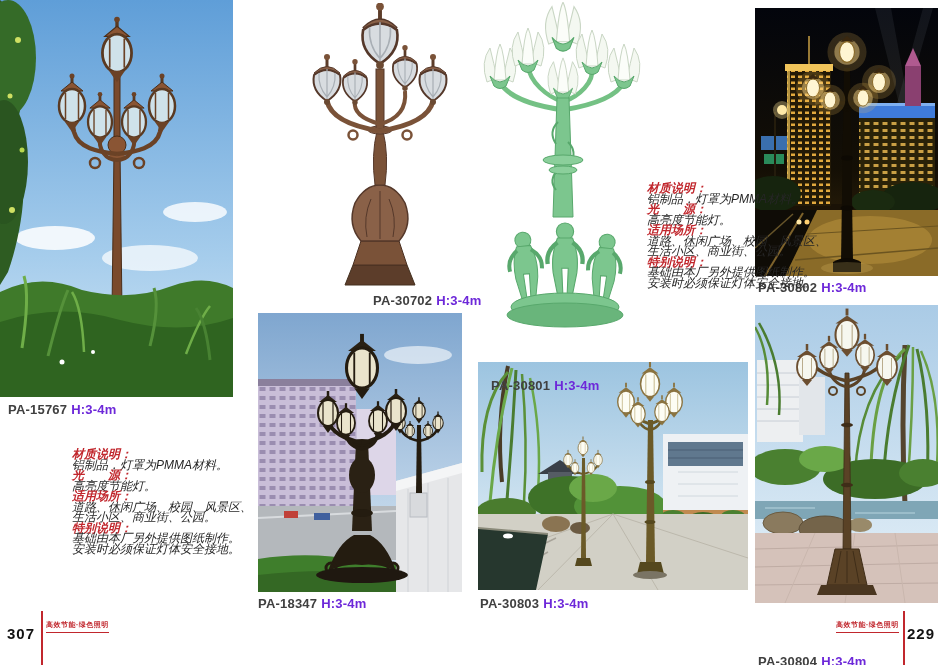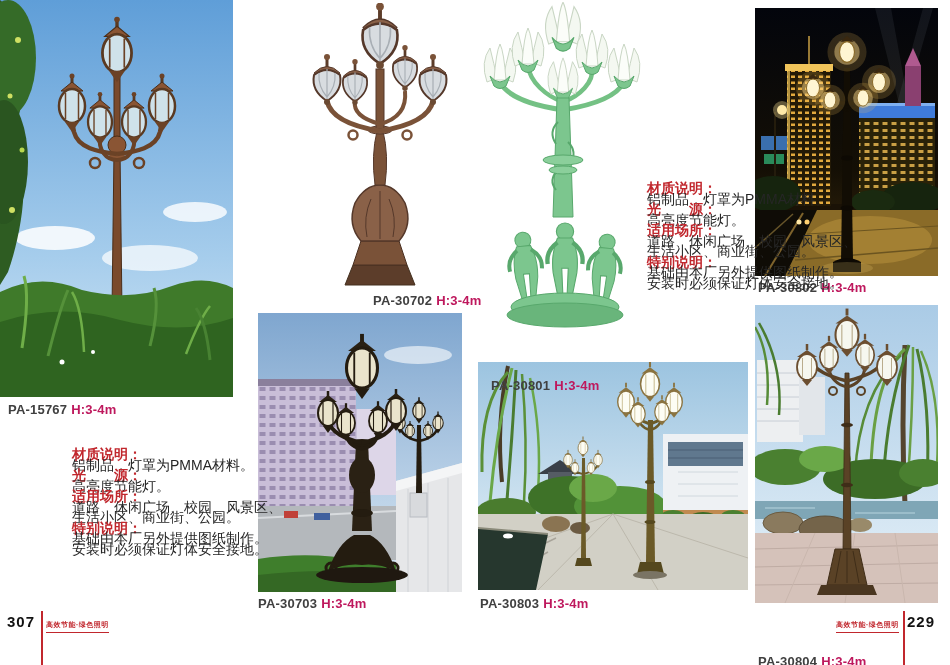--- a/index.html
+++ b/index.html
@@ -13,36 +13,36 @@
   .p1 { left:0;   top:0;   width:233px; height:397px; }
   .p2 { left:295px; top:3px;   width:170px; height:288px; }
   .p3 { left:478px; top:2px;   width:175px; height:330px; }
   .p4 { left:755px; top:8px;   width:183px; height:268px; }
   .p5 { left:258px; top:313px; width:204px; height:279px; }
   .p6 { left:478px; top:362px; width:270px; height:228px; }
   .p7 { left:755px; top:305px; width:183px; height:298px; }
 
   .plabel { position:absolute; font-size:13px; font-weight:bold; white-space:nowrap; letter-spacing:.2px; }
   .plabel .code { color:#404040; }
-  .plabel .ph   { color:#be185d; margin-left:4px; }
+  .plabel .ph   { color:#6d28d9; margin-left:4px; }
   .lab1{left:8px;   top:402px;}
   .lab2{left:333px; top:293px;padding-left:40px;}
   .lab3{left:491px; top:336px;margin-top:42px;}
   .lab4{left:758px; top:280px;}
   .lab5{left:258px; top:596px;}
   .lab6{left:480px; top:596px;}
   .lab7{left:758px; top:606px;margin-top:48px;}
 
-  .specs { position:absolute; width:175px; font-size:14px; line-height:10.5px; color:#262626; }
+  .specs { position:absolute; width:175px; font-size:12px; line-height:10.5px; color:#262626;font-style:italic; }
   .specs .sline { white-space:nowrap; }
   .specs .red { color:#c1272d; font-weight:bold; }
   .specs-left { left:72px;  top:449px; }
   .specs-mid  { left:647px; top:183px; }
 
-  .pageno { position:absolute; font-size:15px; font-weight:bold; color:#121212; letter-spacing:1px; }
+  .pageno { position:absolute; font-size:15px; font-weight:bold; color:#121212; letter-spacing:1px;margin-top:12px; }
   .pageno-left  { left:7px;   top:613px; }
   .pageno-right { left:907px; top:613px; }
   .vline { position:absolute; width:1.5px; height:54px; background:#c1272d; }
   .vline-left  { left:41px;  top:611px; }
   .vline-right { left:903px; top:611px; }
   .slogan { position:absolute; font-size:7px; font-weight:bold; color:#c1272d;
             border-bottom:1px solid #c1272d; padding-bottom:2px; letter-spacing:.5px; white-space:nowrap; }
   .slogan-left  { left:46px;  top:620px; }
   .slogan-right { left:836px; top:620px; }
 </style>
@@ -545,21 +545,21 @@
 <div class="plabel lab2">
   <span class="code">PA-30702</span><span class="ph">H:3-4m</span>
 </div>
 <div class="plabel lab3">
   <span class="code">PA-30801</span><span class="ph">H:3-4m</span>
 </div>
 <div class="plabel lab4">
   <span class="code">PA-30802</span><span class="ph">H:3-4m</span>
 </div>
 <div class="plabel lab5">
-  <span class="code">PA-30703</span><span class="ph">H:3-4m</span>
+  <span class="code">PA-18347</span><span class="ph">H:3-4m</span>
 </div>
 <div class="plabel lab6">
   <span class="code">PA-30803</span><span class="ph">H:3-4m</span>
 </div>
 <div class="plabel lab7">
   <span class="code">PA-30804</span><span class="ph">H:3-4m</span>
 </div>
 
 <div class="specs specs-left">
   <div class="sline red">材质说明：</div>

